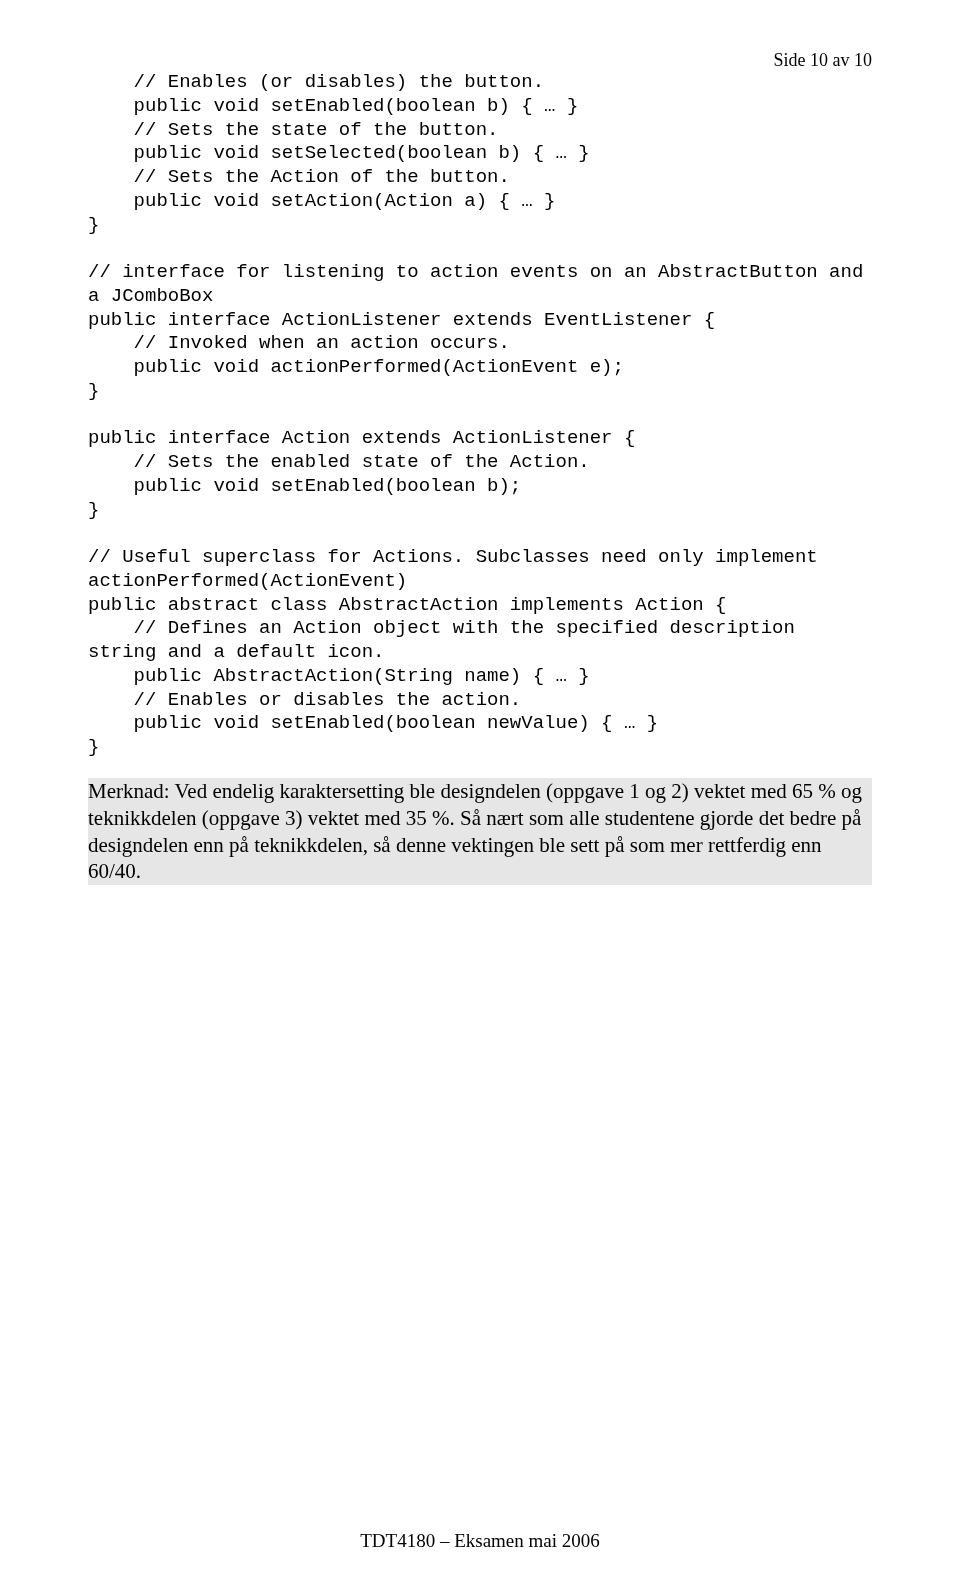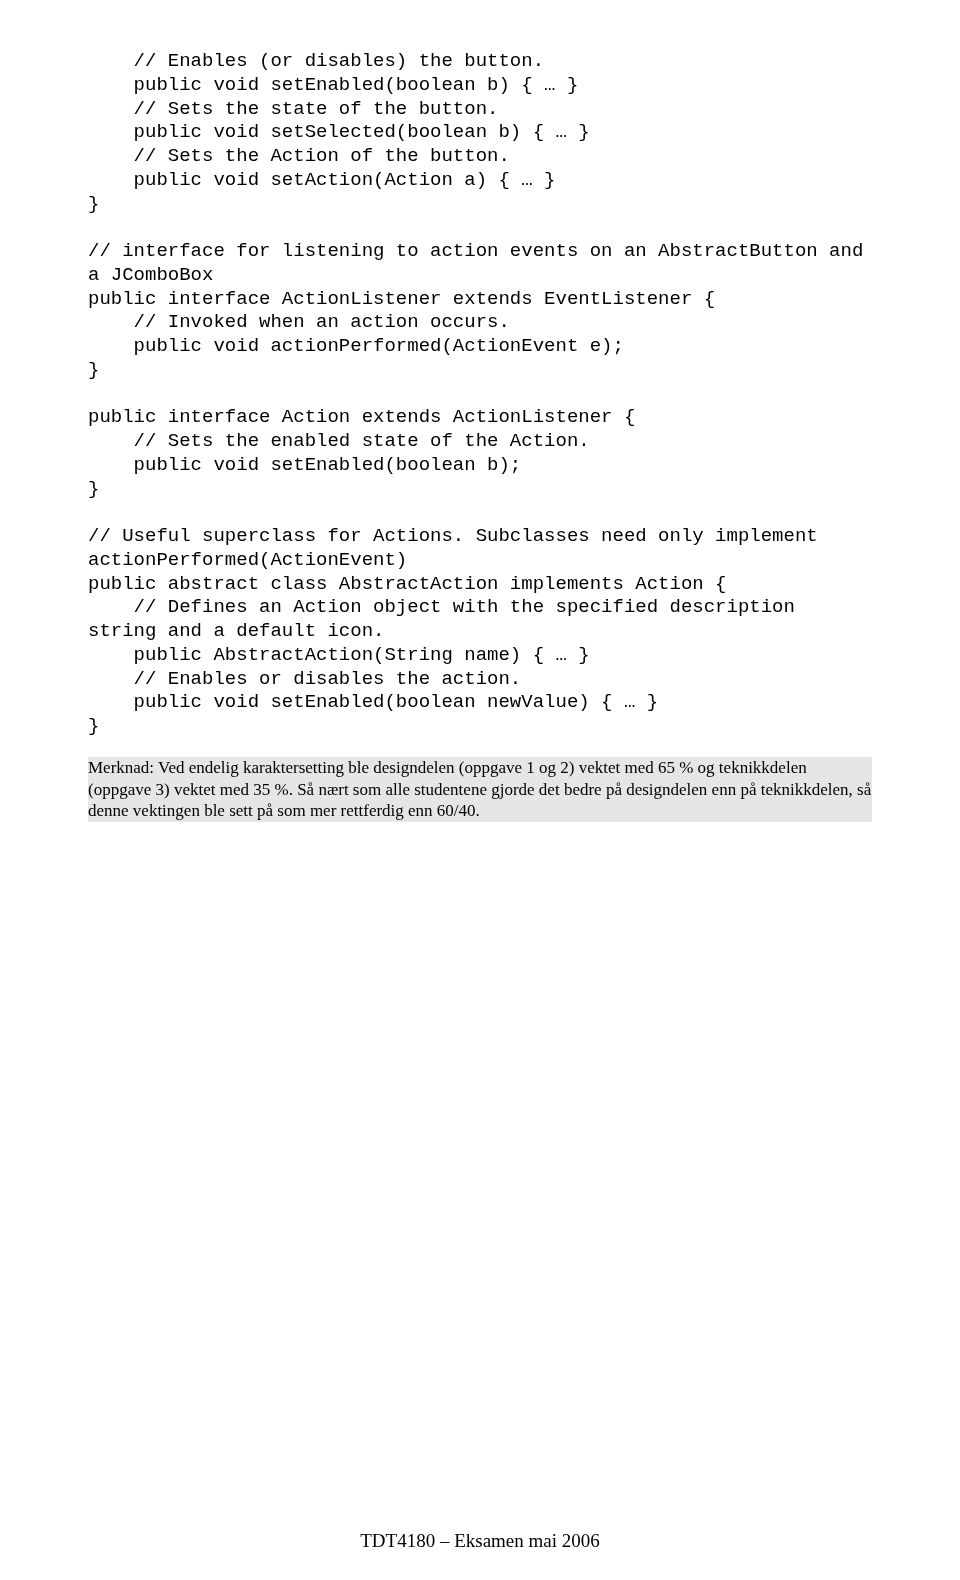--- a/index.html
+++ b/index.html
@@ -22,38 +22,39 @@
     }
     pre.code {
       font-family: "Courier New", Courier, monospace;
       font-size: 19px;
       line-height: 1.25;
       white-space: pre-wrap;
       margin: 0 0 18px 0;
     }
     .note {
       background: #e6e6e6;
-      font-size: 17px;
+      font-size: 21px;
       line-height: 1.28;
       padding: 0;
       margin-top: 8px;
     }
     .footer {
       position: absolute;
       bottom: 28px;
       width: 100%;
       left: 0;
       text-align: center;
       font-size: 19px;
     }
   </style>
 </head>
 <body>
 
 <div class="page">
+  <div class="header-right">Side 10 av 10</div>
 
   <pre class="code">    // Enables (or disables) the button.
     public void setEnabled(boolean b) { … }
     // Sets the state of the button.
     public void setSelected(boolean b) { … }
     // Sets the Action of the button.
     public void setAction(Action a) { … }
 }
 
 // interface for listening to action events on an AbstractButton and a JComboBox

